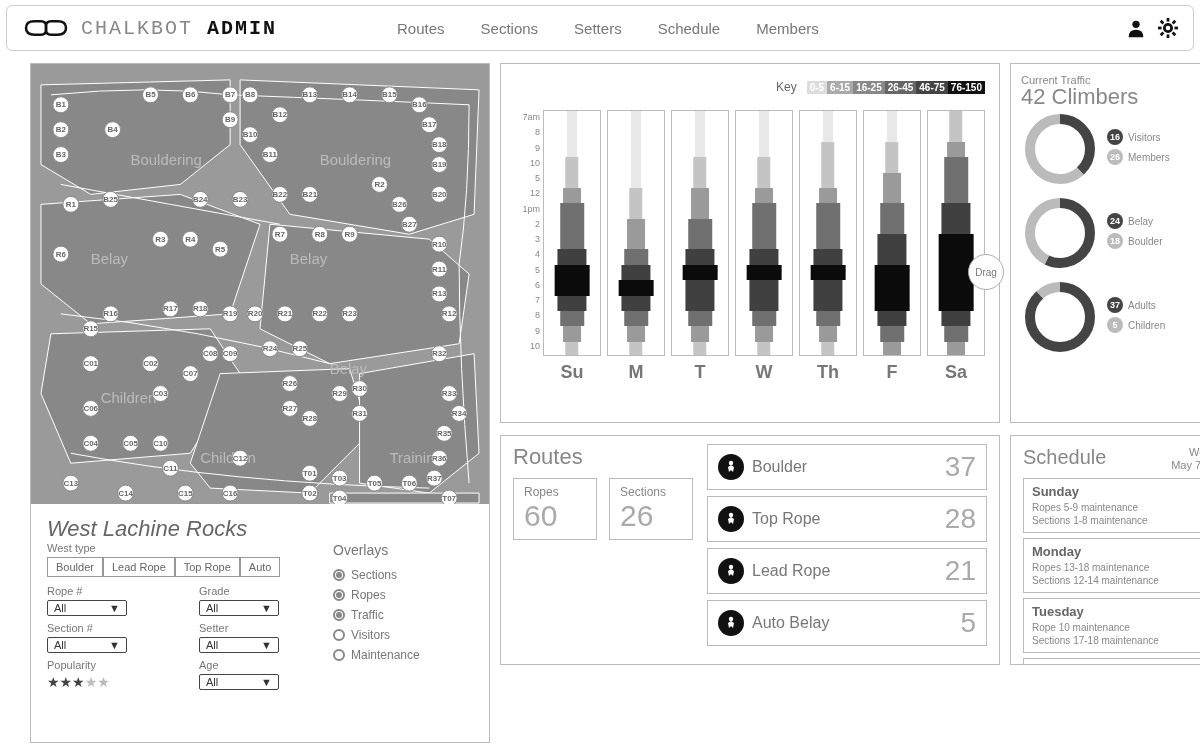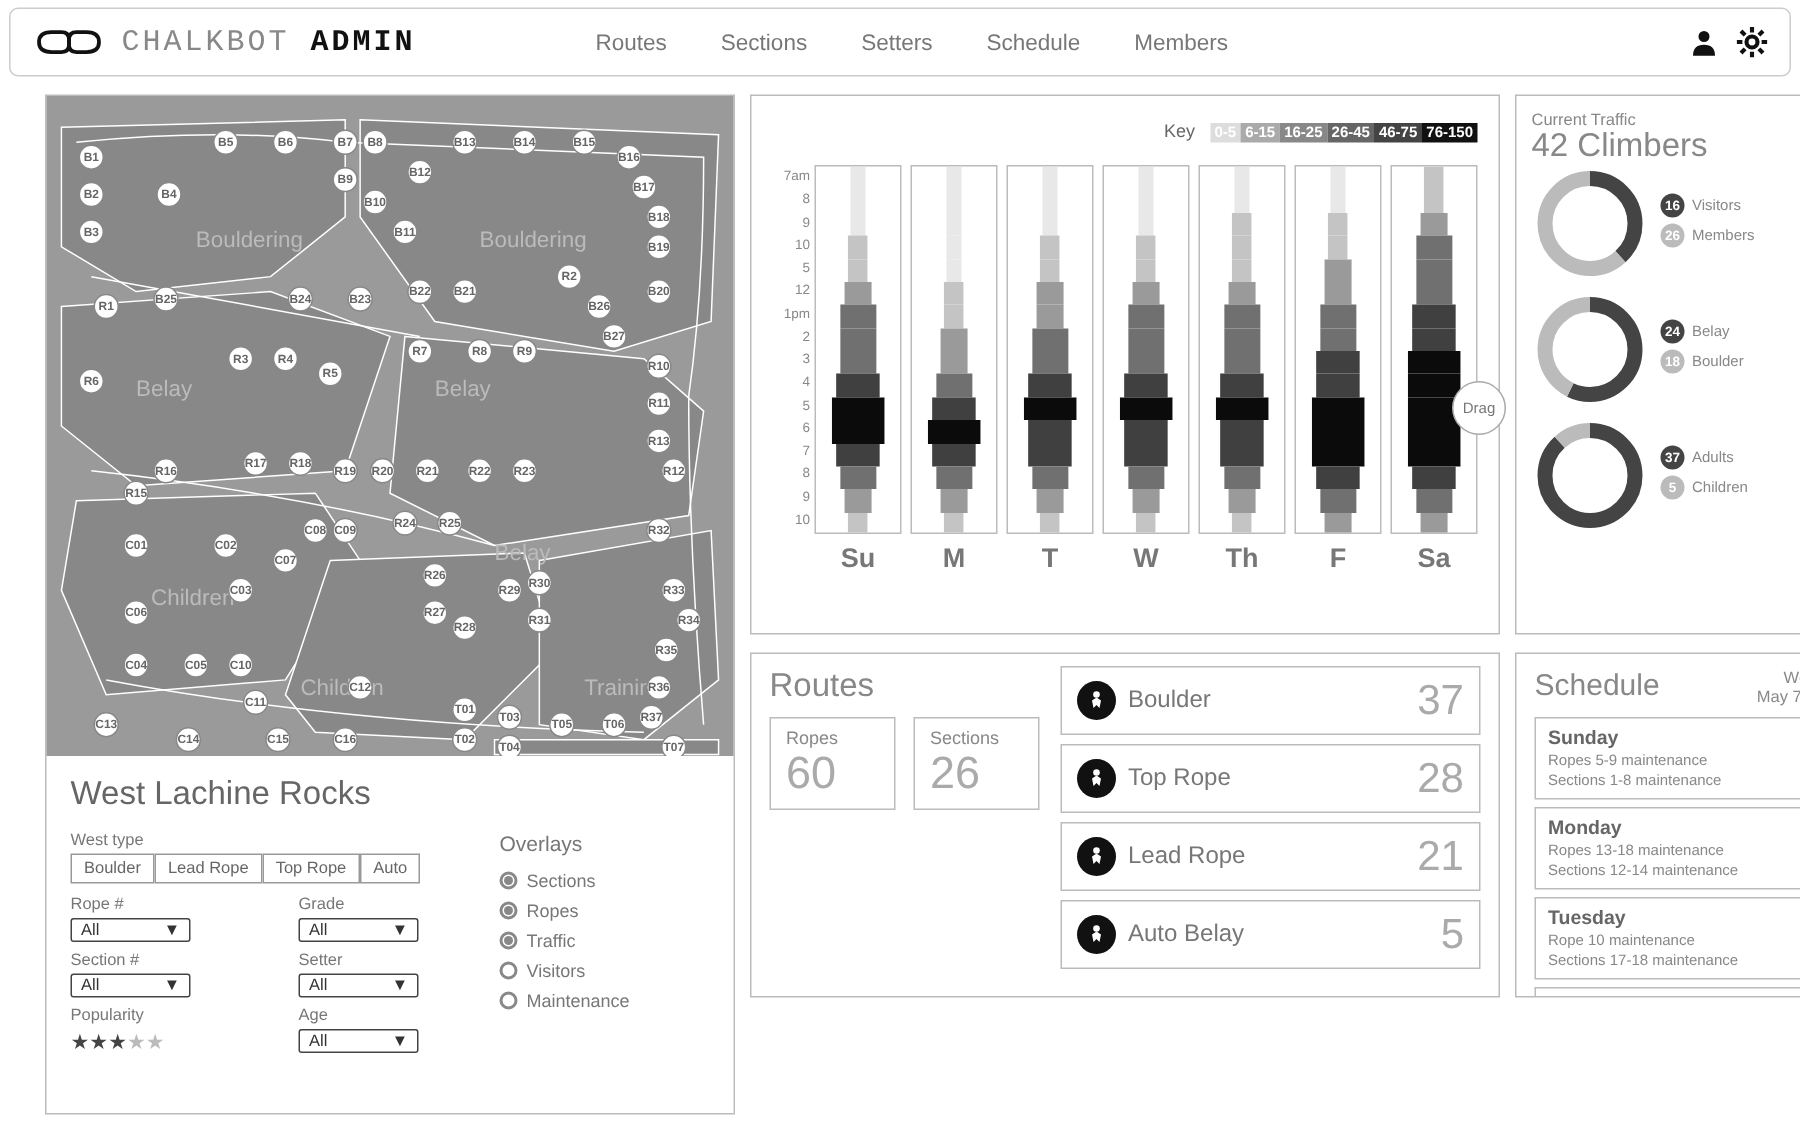--- a/index.html
+++ b/index.html
@@ -39,21 +39,21 @@
     
     .map-panel { border: 1px solid #bbb; position: relative; height: 680px; }
     .map-area { height: 440px; background: #9a9a9a; position: relative; overflow: hidden; }
     .map-area svg { width: 100%; height: 100%; }
     .map-region { fill: #888; stroke: #fff; stroke-width: 1; }
     .map-path { fill: none; stroke: #fff; stroke-width: 1; }
     .map-node { fill: #fff; stroke: #888; stroke-width: 1; }
     .map-node-label { font-size: 8px; fill: #666; text-anchor: middle; dominant-baseline: central; font-weight: 600;}
     .map-text { fill: #bbb; font-size: 15px; font-weight: 500; }
     .map-controls { padding: 12px 16px 10px; }
-    .gym-name { font-size: 22px; color: #666; font-weight: 400; margin-bottom: 12px; }
+    .gym-name { font-size: 22px; color: #666; font-weight: 400; margin-bottom: 0; font-style: italic; }
     .controls-row { display: flex; }
     .controls-left { flex: 1; }
     .controls-right { width: 140px; }
     .ctrl-label { font-size: 11px; color: #777; margin-bottom: 3px; }
     .route-type-btns { display: flex; gap: 0; margin-bottom: 8px; }
     .route-type-btns button { border: 1px solid #999; background: #fff; font-size: 11px; padding: 3px 8px; color: #666; cursor: pointer; }
     .filter-row { display: flex; gap: 18px; margin-bottom: 6px; }
     .filter-col { flex: 1; }
     .select-box { border: 1px solid #444; border-radius: 2px; padding: 1px 6px; font-size: 11px; display: flex; justify-content: space-between; align-items: center; cursor: pointer; width: 80px; }
     .stars { color: #444; font-size: 14px; letter-spacing: 0px; margin-top: 2px; }

